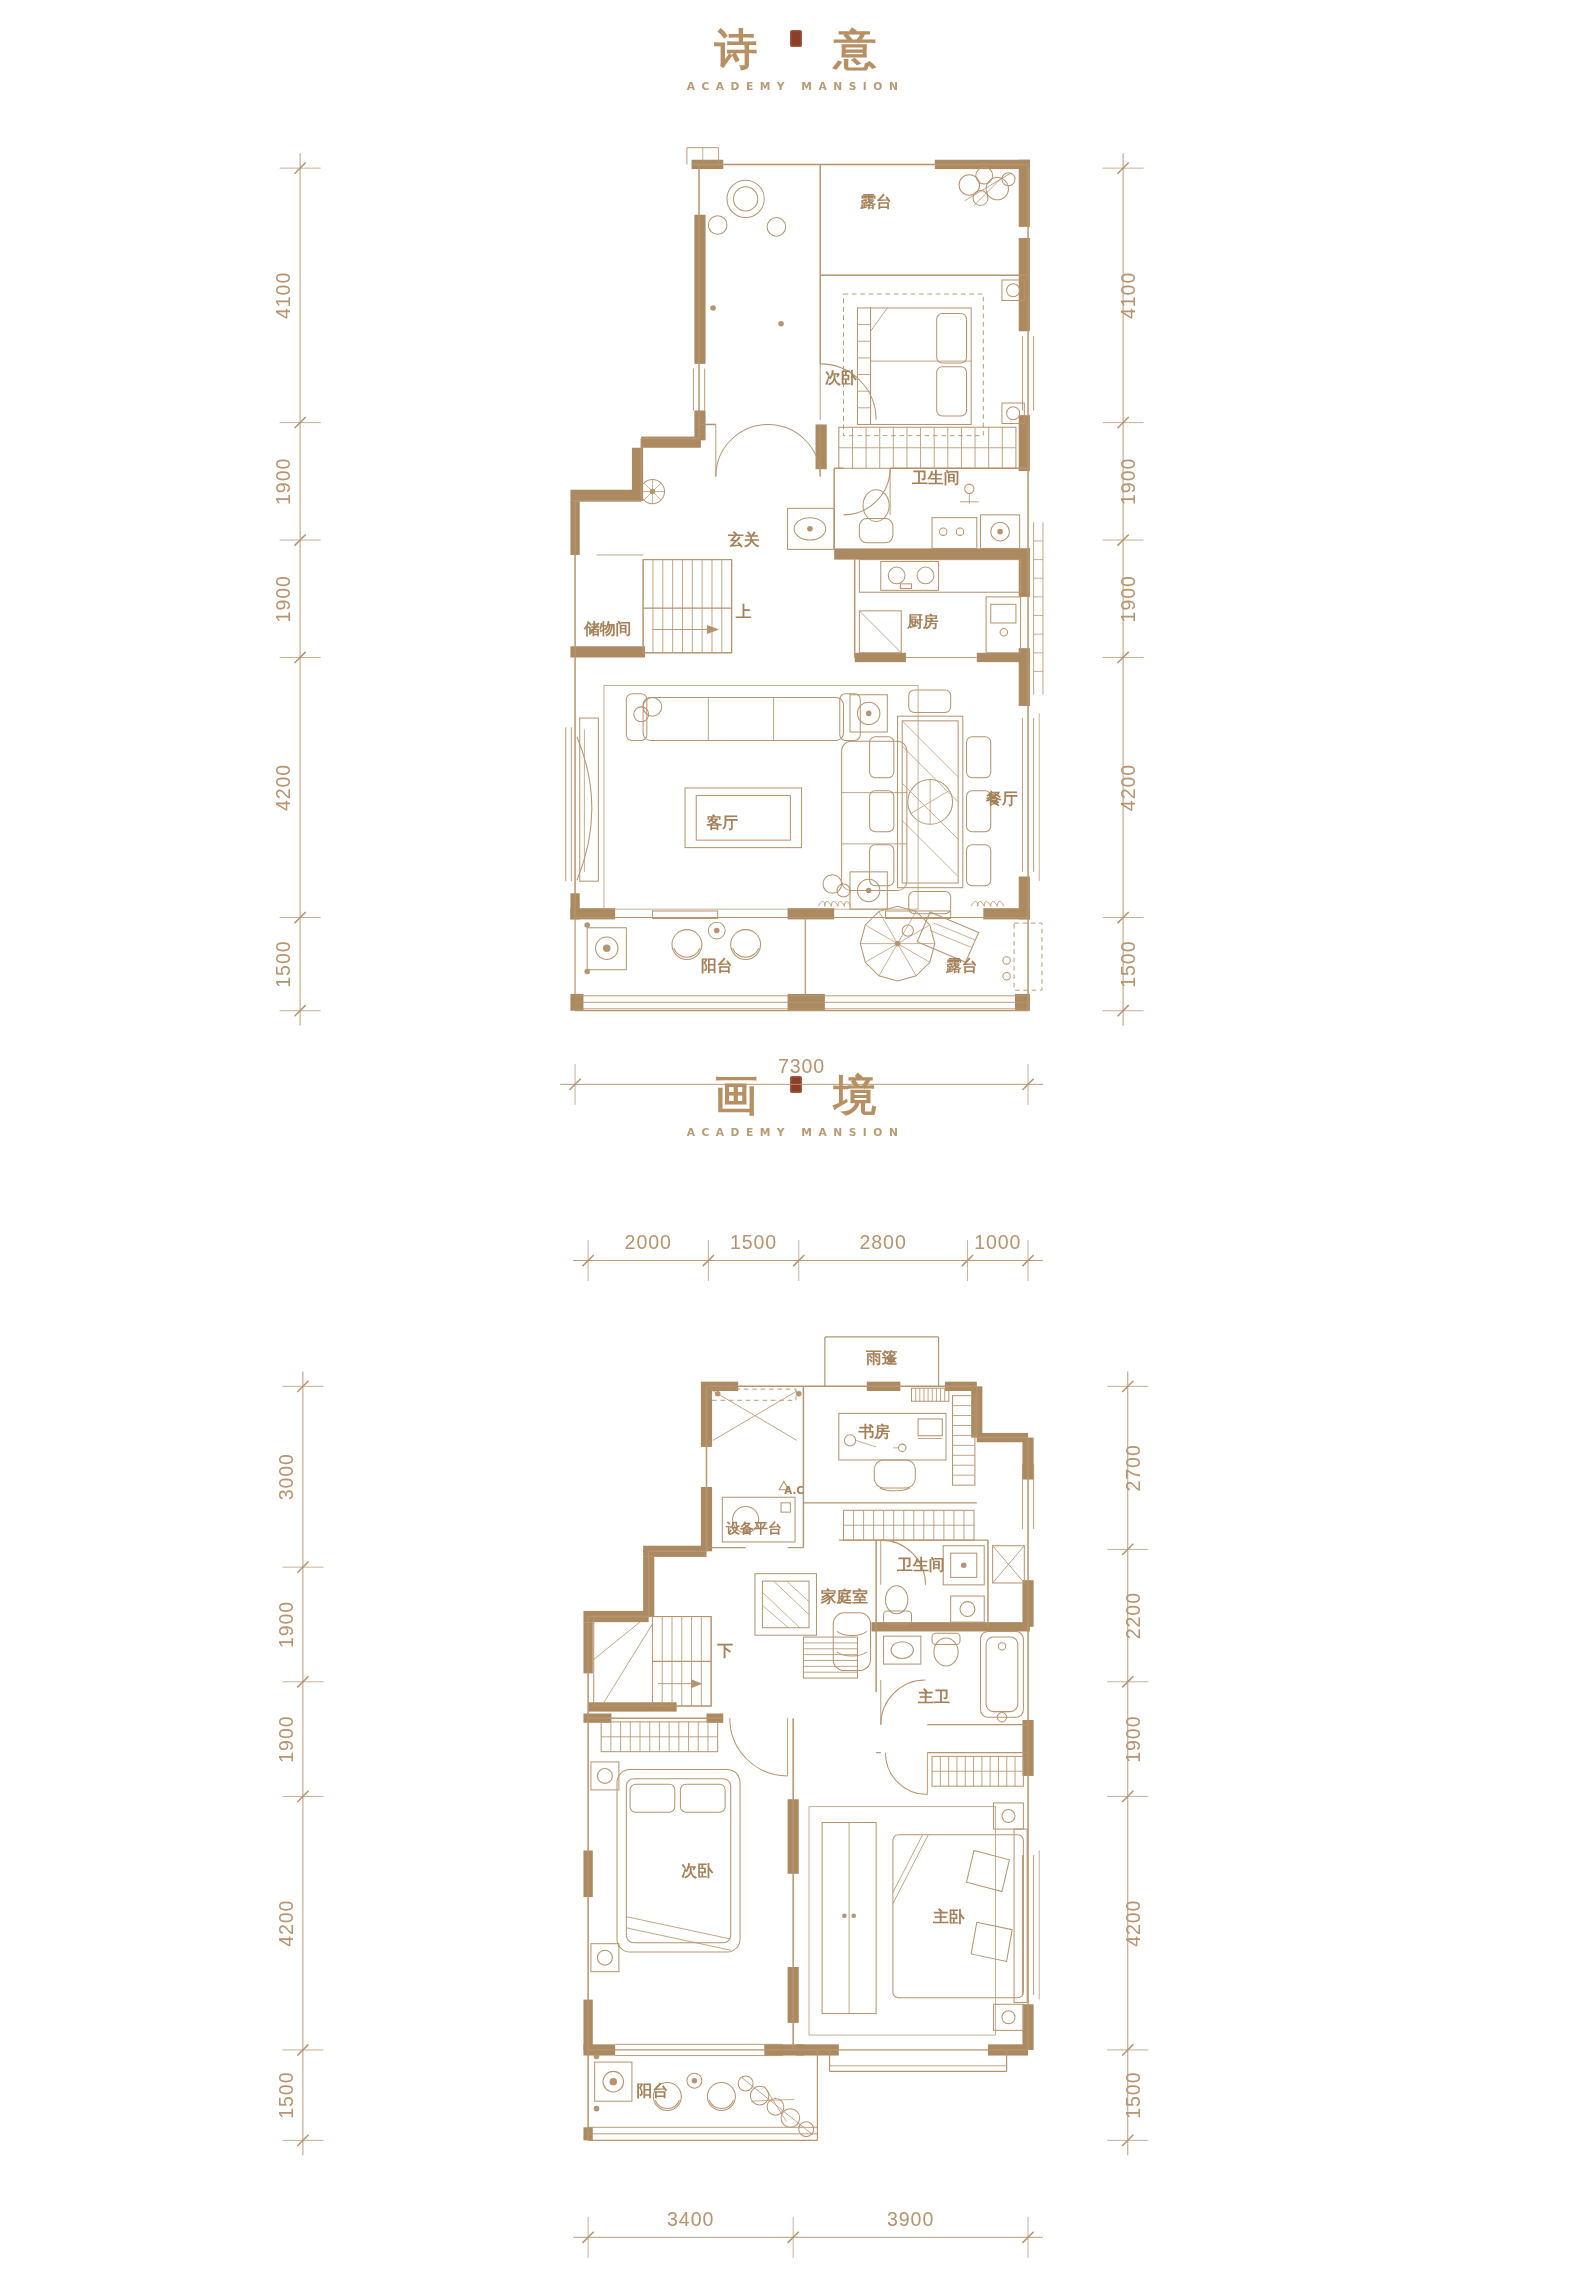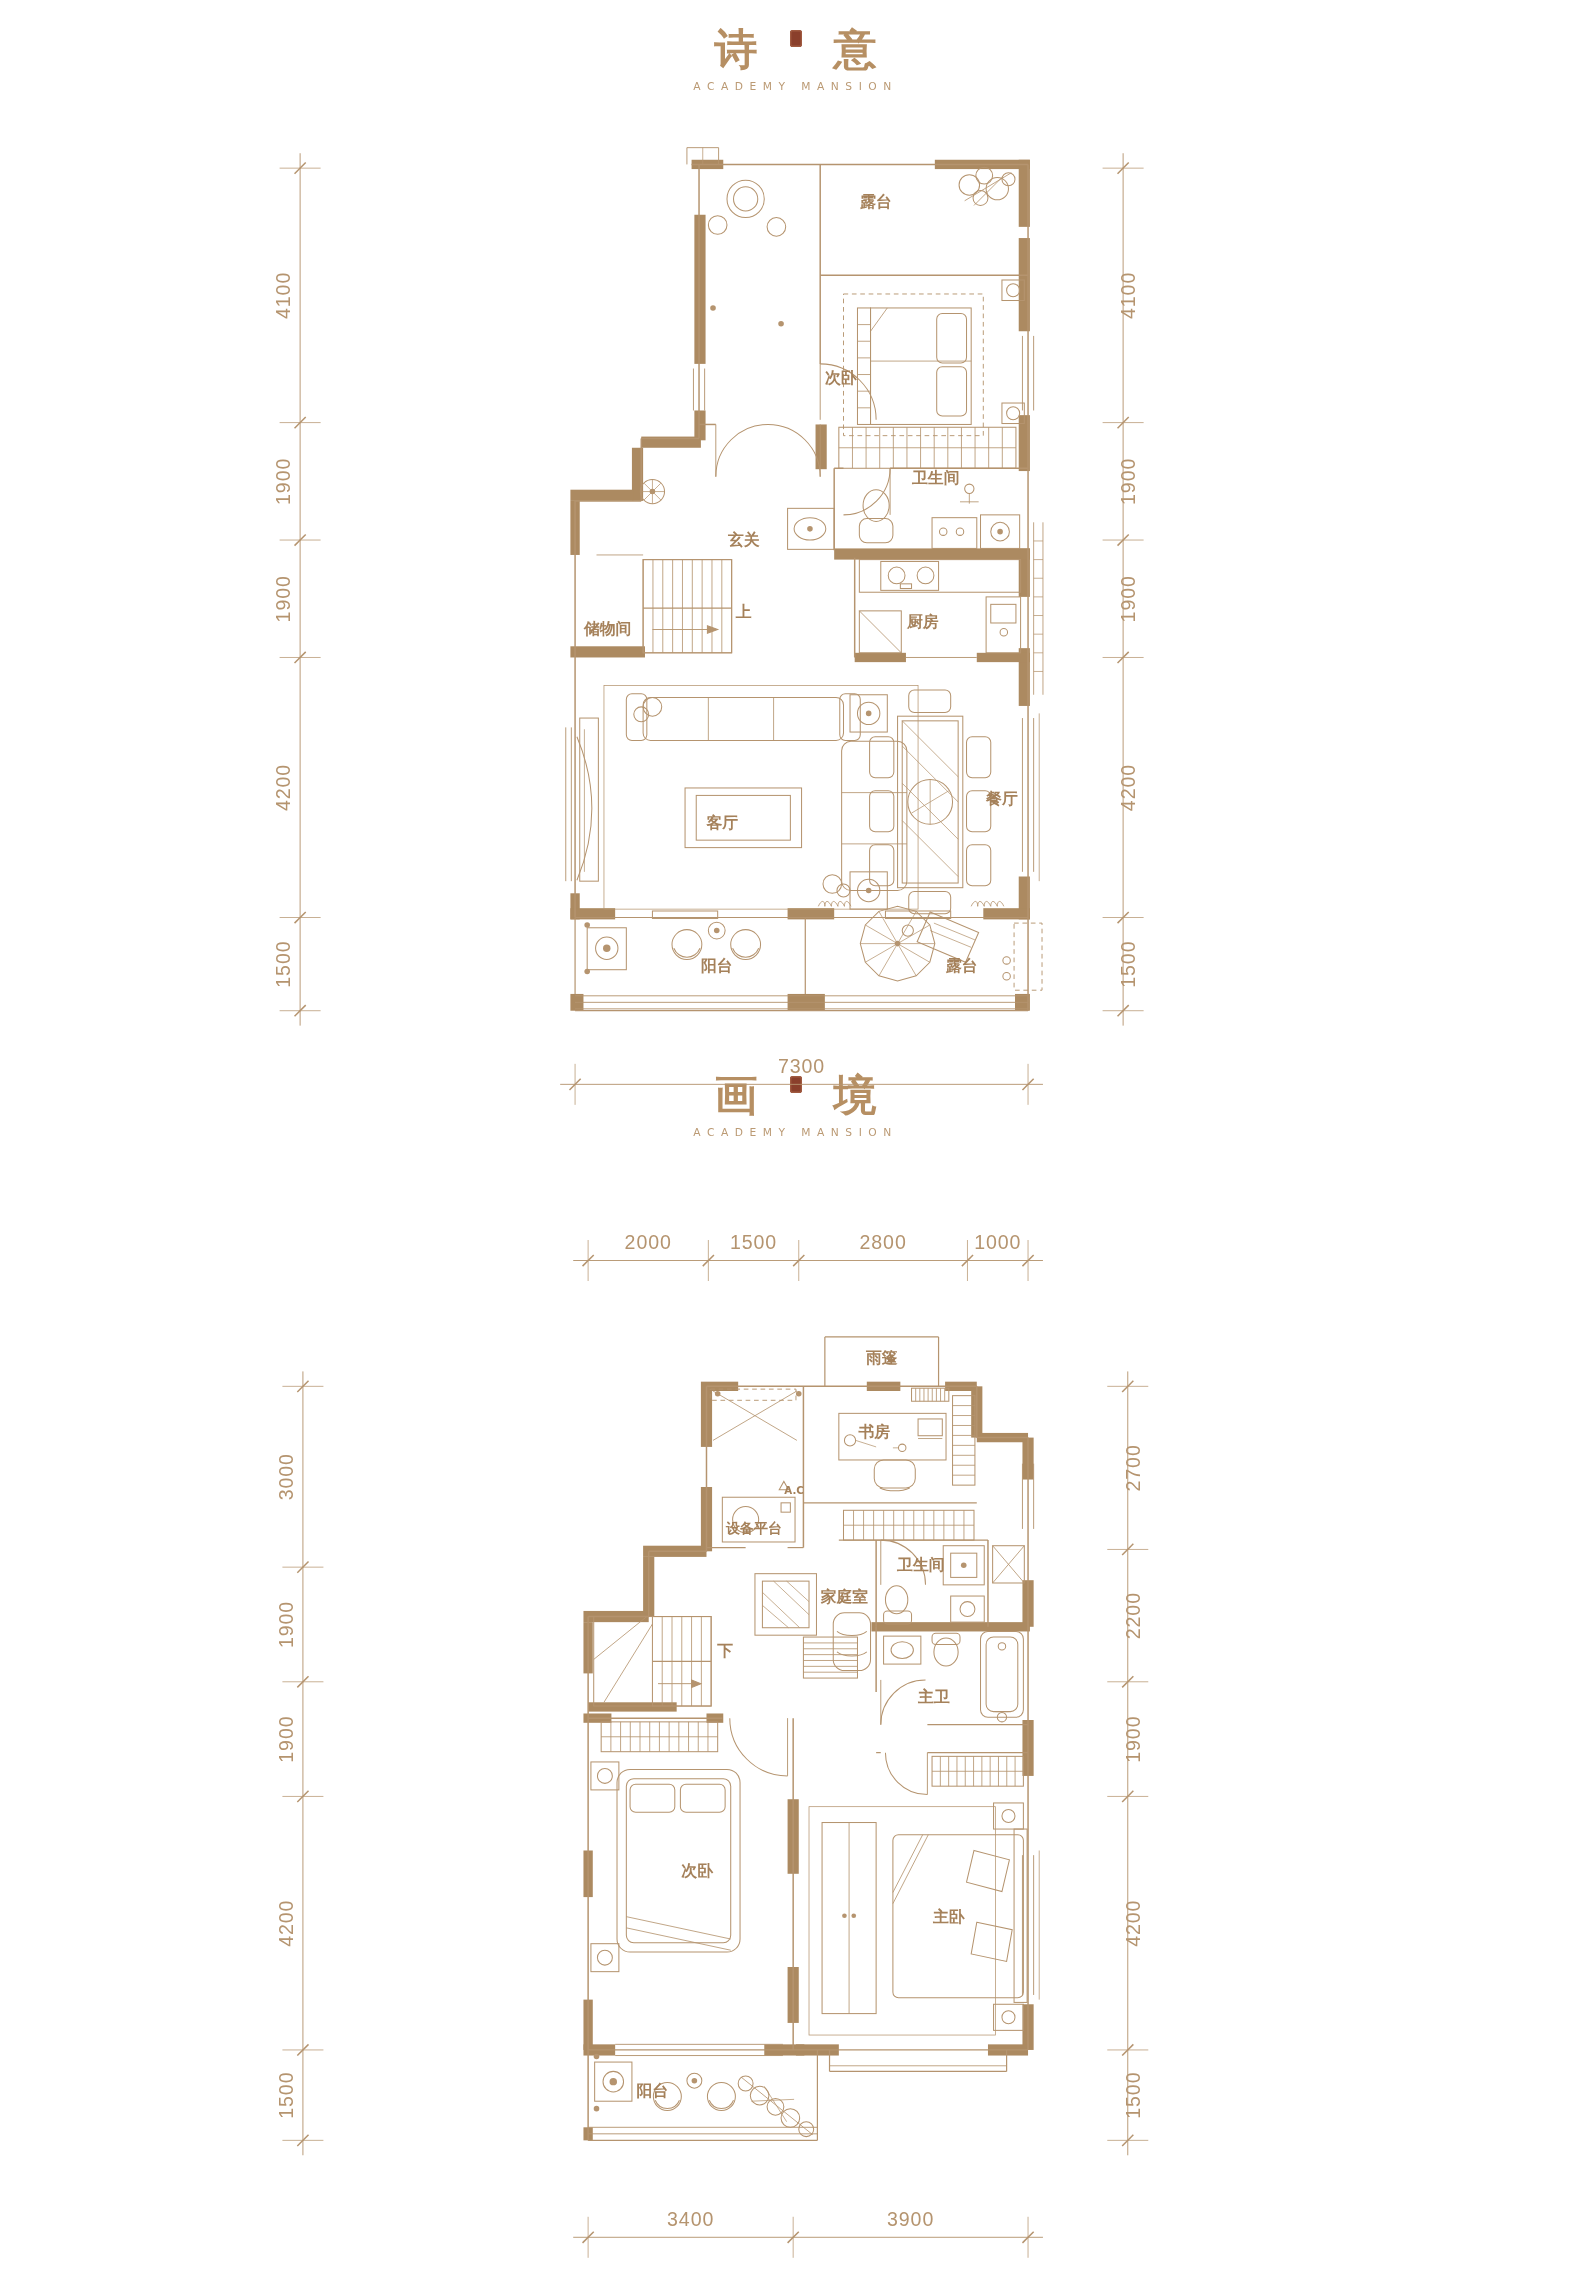--- a/index.html
+++ b/index.html
@@ -4,21 +4,21 @@
 <style>
   html,body{margin:0;padding:0;background:#fff;}
   .sheet{position:relative;width:1591px;height:2288px;background:#ffffff;overflow:hidden;
          font-family:"DejaVu Sans","Liberation Sans",sans-serif;}
   .title-block{position:absolute;left:0;width:100%;text-align:center;color:#b68f63;}
   .title-row{display:flex;justify-content:center;align-items:flex-start;gap:32px;
              font-family:"DejaVu Serif","Liberation Serif",serif;font-weight:700;font-size:43px;line-height:1;}
   .title-char{display:inline-block;}
   .seal{display:inline-block;width:12px;height:17px;background:#8a3f2b;border-radius:2.8px;margin-top:1.9px;
         box-shadow:inset 0 0 0 1.4px #a05a40;}
-  .subtitle{margin-top:9.3px;font-size:10.7px;letter-spacing:6.5px;color:#bb9a74;font-weight:400;}
+  .subtitle{margin-top:9.3px;font-size:10.7px;letter-spacing:6.5px;color:#bb9a74;font-weight:700;}
   svg{position:absolute;left:0;top:0;}
   text{user-select:none;}
 </style>
 </head>
 <body>
 
 <div class="sheet">
 
   <div class="title-block" style="top:28px;">
     <div class="title-row">

